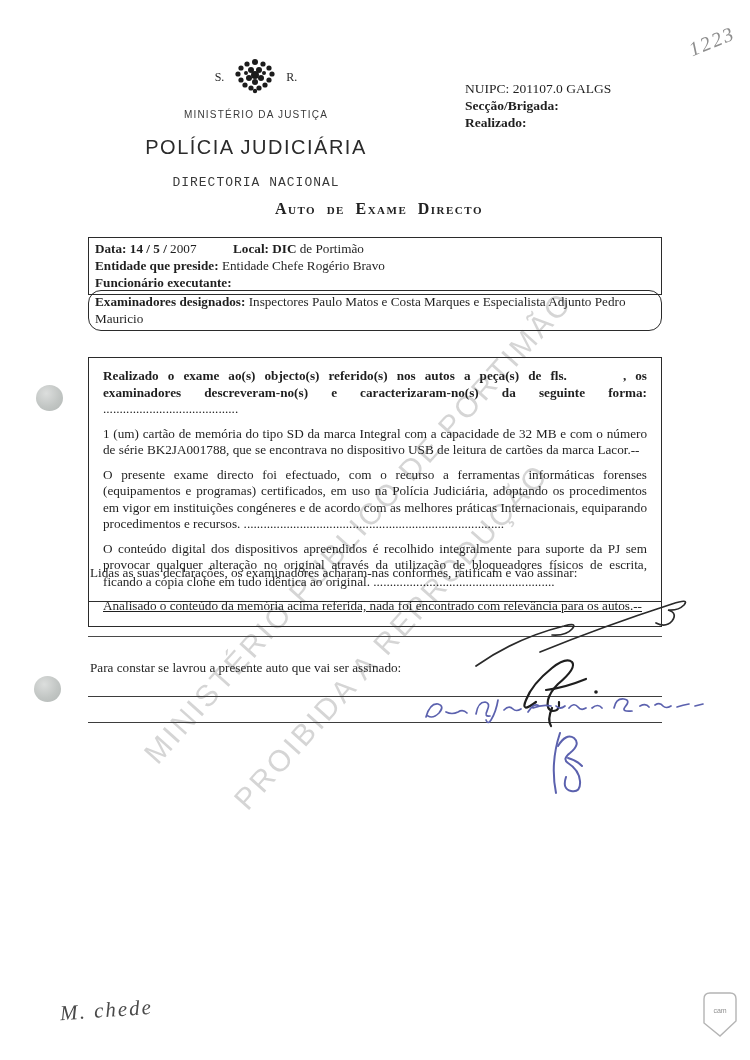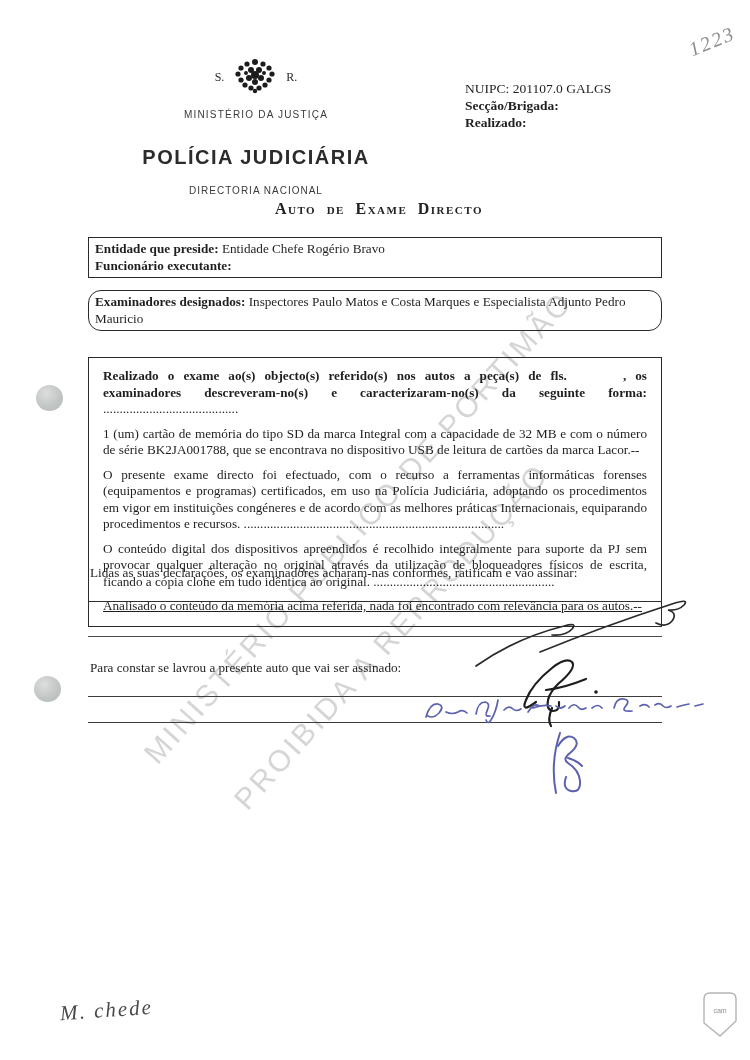--- a/index.html
+++ b/index.html
@@ -4,22 +4,22 @@
 <style>
   html,body{margin:0;padding:0;}
   body{width:750px;height:1060px;background:#ffffff;position:relative;overflow:hidden;
        font-family:"Liberation Serif", serif;color:#1f1f1f;}
   .abs{position:absolute;}
   
   .hdr-center{left:118px;top:58px;width:276px;text-align:center;}
   .crest-row{display:flex;align-items:center;justify-content:center;gap:8px;height:38px;}
   .crest-letter{font-size:12px;color:#2a2a2a;}
   .ministry{font-family:"Liberation Sans",sans-serif;font-size:10px;letter-spacing:1.2px;color:#3a3a3a;margin-top:13px;}
-  .org{font-family:"Liberation Sans",sans-serif;font-size:20px;letter-spacing:1.5px;color:#2b2b2b;margin-top:26px;font-weight:bold;}
-  .directorate{font-family:Liberation Sans, sans-serif;font-size:10px;letter-spacing:1px;color:#3a3a3a;margin-top:16px;}
+  .org{font-family:"Liberation Sans",sans-serif;font-size:20px;letter-spacing:1.5px;color:#2b2b2b;margin-top:16px;}
+  .directorate{font-family:Liberation Mono, monospace;font-size:13px;letter-spacing:1px;color:#3a3a3a;margin-top:16px;}
   .hdr-right{left:465px;top:80px;font-size:13.5px;line-height:17px;}
   .hdr-right .bold{font-weight:bold;}
   
   .pgnum{left:688px;top:30px;font-size:20px;color:#8d8d8d;transform:rotate(-22deg);
          font-style:italic;letter-spacing:2px;}
   
   .doc-title{left:4px;top:200px;width:750px;text-align:center;font-weight:bold;font-size:16px;
              font-variant:small-caps;letter-spacing:1.5px;word-spacing:5px;color:#222;}
   
   .box{left:88px;width:574px;border:1.6px solid #2b2b2b;padding:2px 6px 3px 6px;
@@ -107,20 +107,29 @@
 <div class="abs hdr-right">
   <div>NUIPC:  201107.0 GALGS</div>
   <div class="bold">Secção/Brigada:</div>
   <div class="bold">Realizado:</div>
 </div>
 
 <div class="abs doc-title">Auto de Exame Directo</div>
 
 <div class="abs box box1">
   <div>
+    <b>Data:</b>
+    <b>14 / 5 /</b>
+    <span>2007</span>
+    <span class="gap30"></span>
+    <b>Local:</b>
+    <b>DIC</b>
+    <span>de Portimão</span>
+  </div>
+  <div>
     <b>Entidade que preside:</b>
     <span>Entidade Chefe Rogério Bravo</span>
   </div>
   <div>
     <b>Funcionário executante:</b>
   </div>
 </div>
 
 <div class="abs box box2">
   <b>Examinadores designados:</b>

